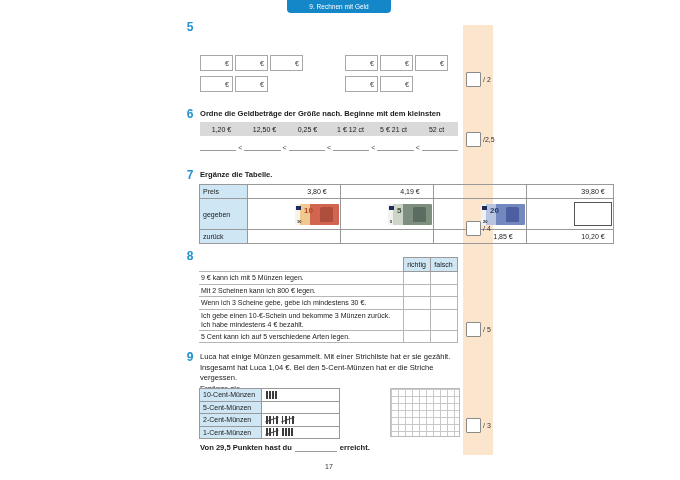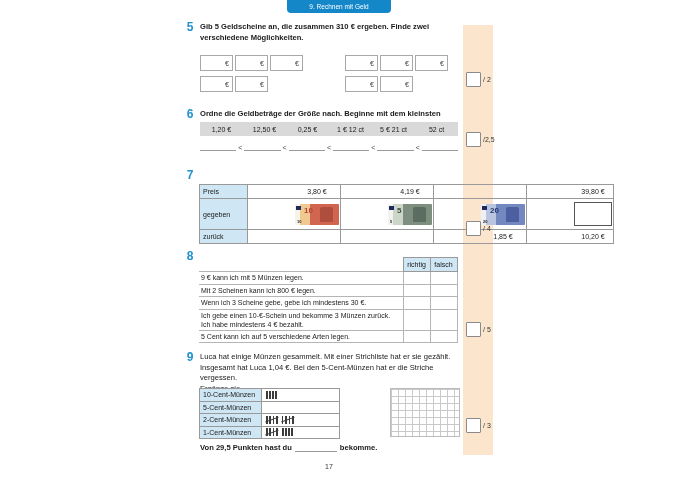--- a/index.html
+++ b/index.html
@@ -84,21 +84,20 @@
 </style>
 </head>
 <body>
 
 <div id="page">
 
   <div class="banner">9. Rechnen mit Geld</div>
   <div class="peach"></div>
 
   <div class="tasknum" style="top:20px;">5</div>
-  <div class="tasktext" style="top:22px;">Gib 5 Geldscheine an, die zusammen 310 € ergeben. Finde zwei verschiedene Möglichkeiten.</div>
 
   <div class="boxrow" style="left:200px;top:55px;">
     <div class="ebox">€</div>
     <div class="ebox">€</div>
     <div class="ebox">€</div>
   </div>
   <div class="boxrow" style="left:345px;top:55px;">
     <div class="ebox">€</div>
     <div class="ebox">€</div>
     <div class="ebox">€</div>
@@ -141,20 +140,21 @@
     <span class="lt">&lt;</span>
     <span class="blank"></span>
   </div>
 
   <div class="score" style="left:466px;top:132px;">
     <div class="sbox"></div>
     <div class="slab">/2,5</div>
   </div>
 
   <div class="tasknum" style="top:168px;">7</div>
+  <div class="tasktext" style="top:170px;">Ergänze die Tabelle.</div>
 
   <table class="t7">
     <tbody>
         <tr class="r1">
       <td class="lab">Preis</td>
       <td class="val">3,80 €</td>
       <td class="val">4,19 €</td>
       <td class="val"></td>
       <td class="val">39,80 €</td>
     </tr>
@@ -279,17 +279,17 @@
   <div class="gridpaper"></div>
 
   <div class="score" style="left:466px;top:418px;">
     <div class="sbox"></div>
     <div class="slab">/ 3</div>
   </div>
 
   <div class="footline">
     <span>Von 29,5 Punkten hast du</span>
     <span class="blank"></span>
-    <span>bekomme.</span>
+    <span>erreicht.</span>
   </div>
   <div class="pagenum">17</div>
 
 </div>
 
 </body></html>

